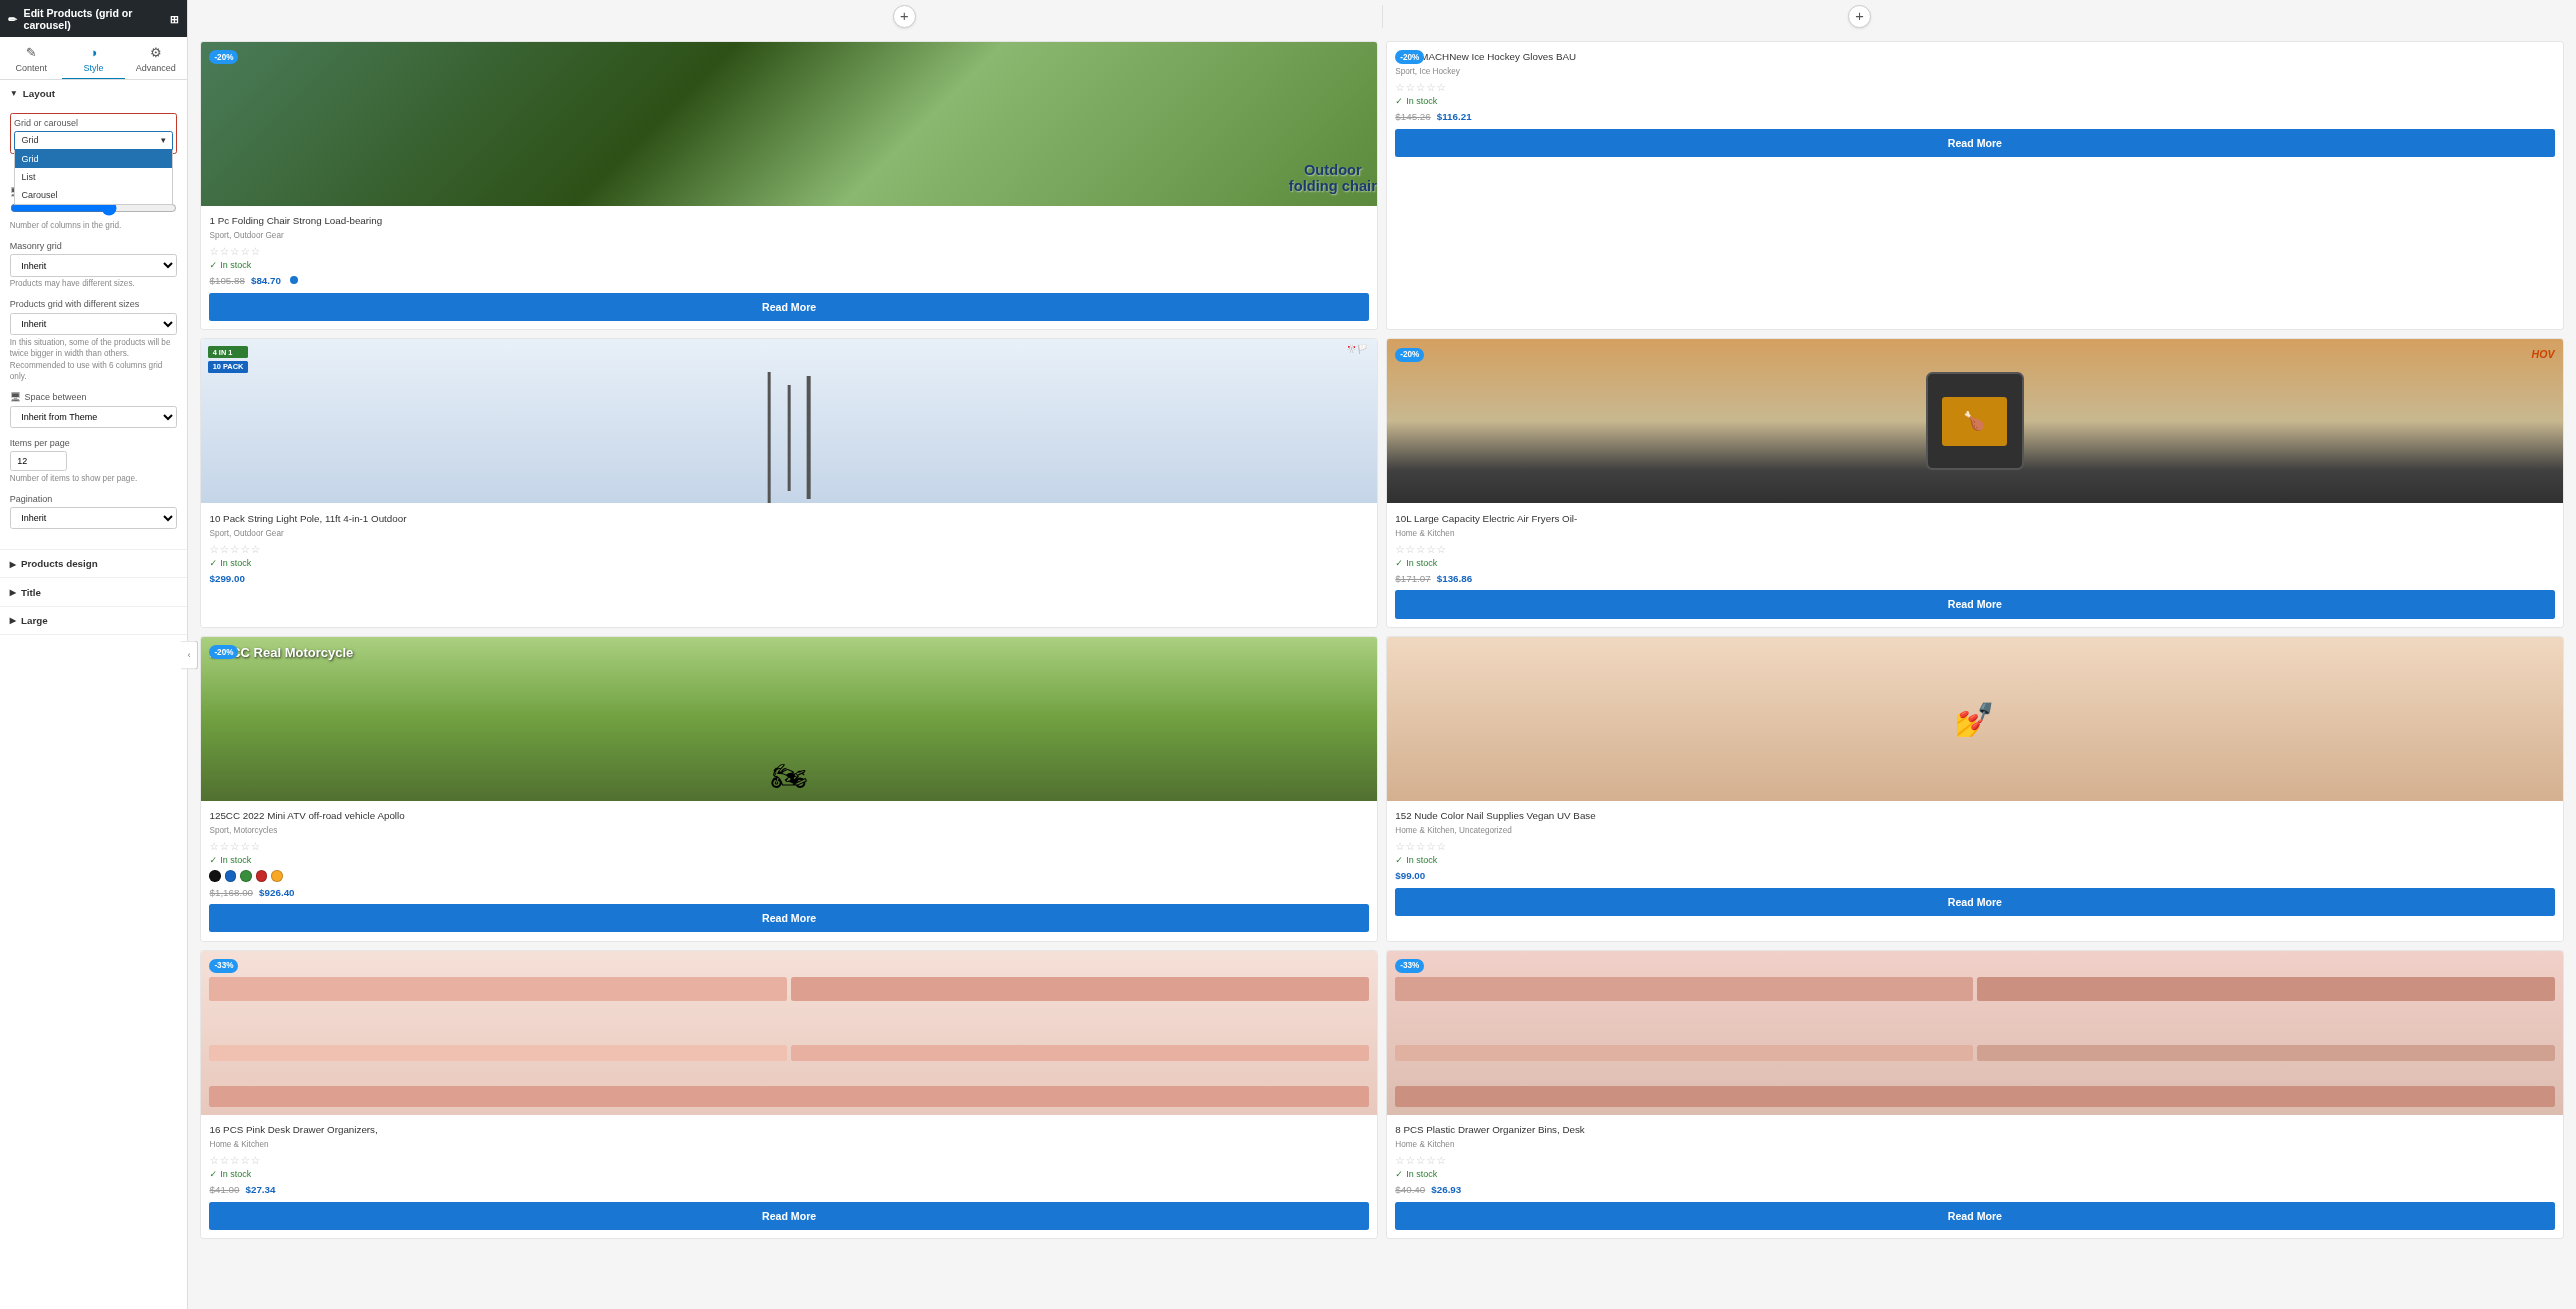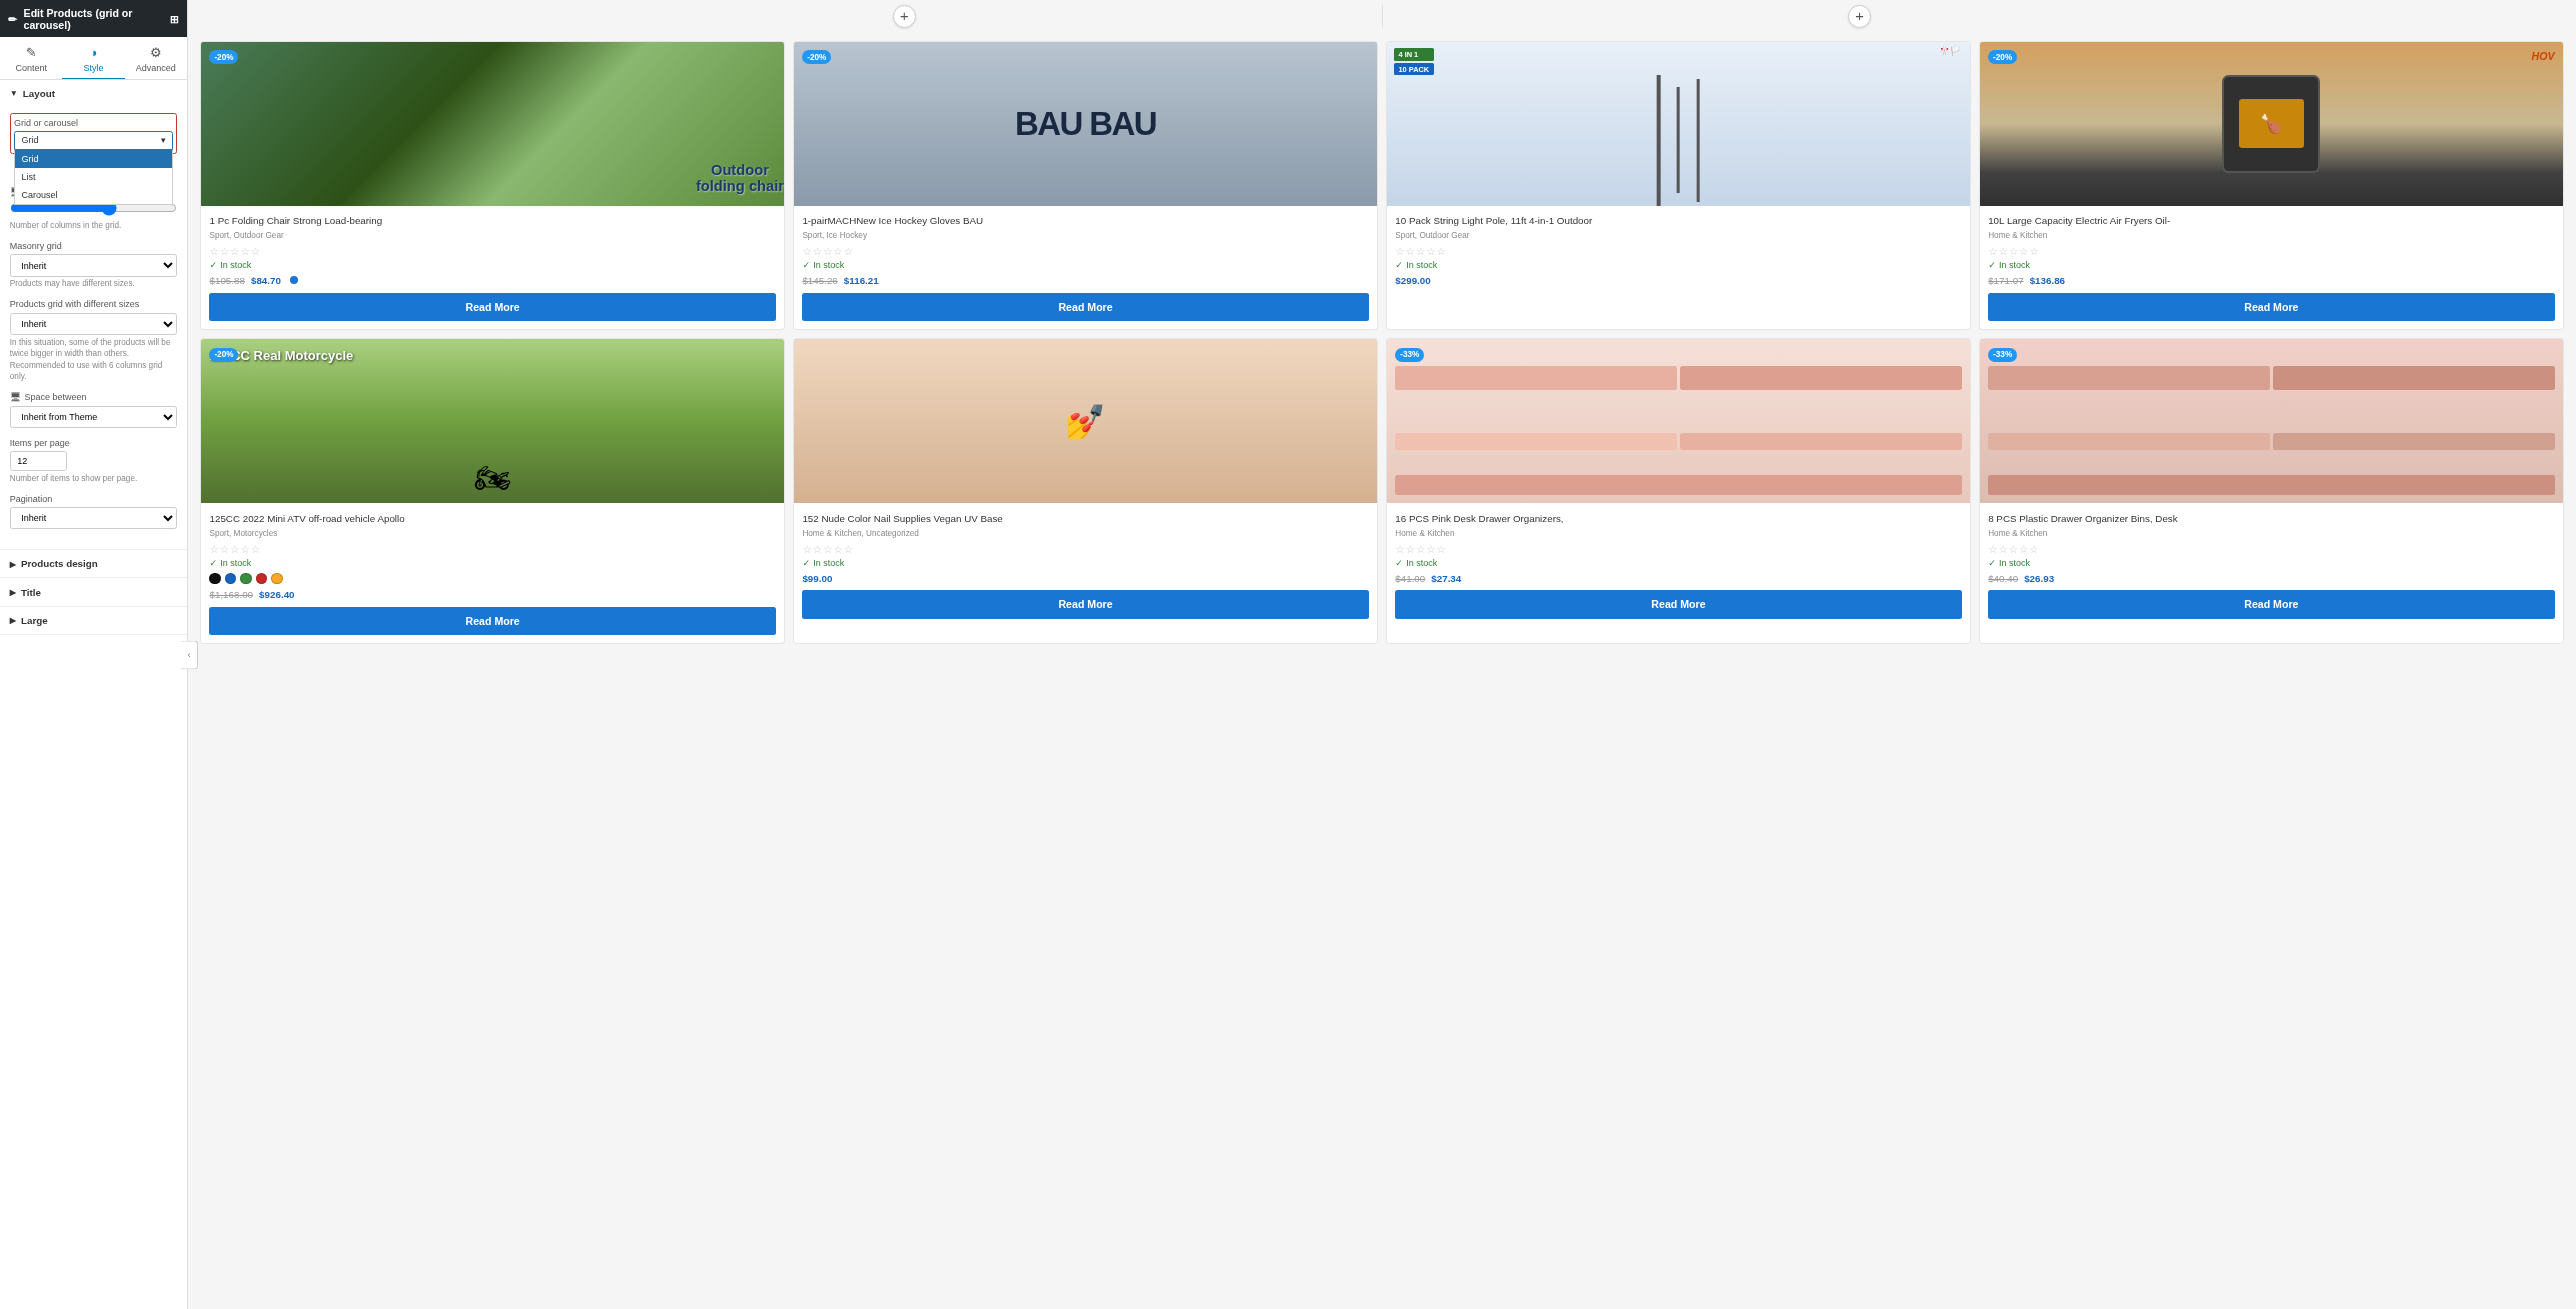--- a/index.html
+++ b/index.html
@@ -178,21 +178,21 @@
       align-items: center;
       justify-content: center;
       cursor: pointer;
       font-size: 14.7px;
       color: #555;
       box-shadow: 0 0.8px 2.5px rgba(0,0,0,0.1);
     }
 
     .products-grid {
       display: grid;
-      grid-template-columns: repeat(4, 1fr);
+      grid-template-columns: repeat(2, 1fr);
       gap: 8.2px;
       padding: 8.2px 12.3px;
     }
 
     .product-card {
       background: #fff;
       border: 0.8px solid #e5e5e5;
       border-radius: 3.3px;
       overflow: hidden;
       position: relative;
@@ -548,23 +548,20 @@
           <span class="price-old">$105.88</span>
           <span class="price-new">$84.70</span>
           <span class="product-blue-dot" style="margin-left:6.5px;"></span>
         </div>
         <button class="product-action-btn">Read More</button>
       </div>
     </div>
 
     <div class="product-card">
       <div class="product-badge">-20%</div>
-      <div class="product-img img-hockey" style="display:flex; align-items:center; justify-content:center; font-size:33px; font-weight:900; color:#1a2740; letter-spacing:-1.6px;">
-        BAU BAU
-      </div>
       <div class="product-info">
         <div class="product-title">1-pairMACHNew Ice Hockey Gloves BAU</div>
         <div class="product-category">Sport, Ice Hockey</div>
         <div class="product-stars">☆☆☆☆☆</div>
         <div class="product-stock">
           <span>✓</span>
           <span>In stock</span>
         </div>
         <div class="product-price">
           <span class="price-old">$145.26</span>

